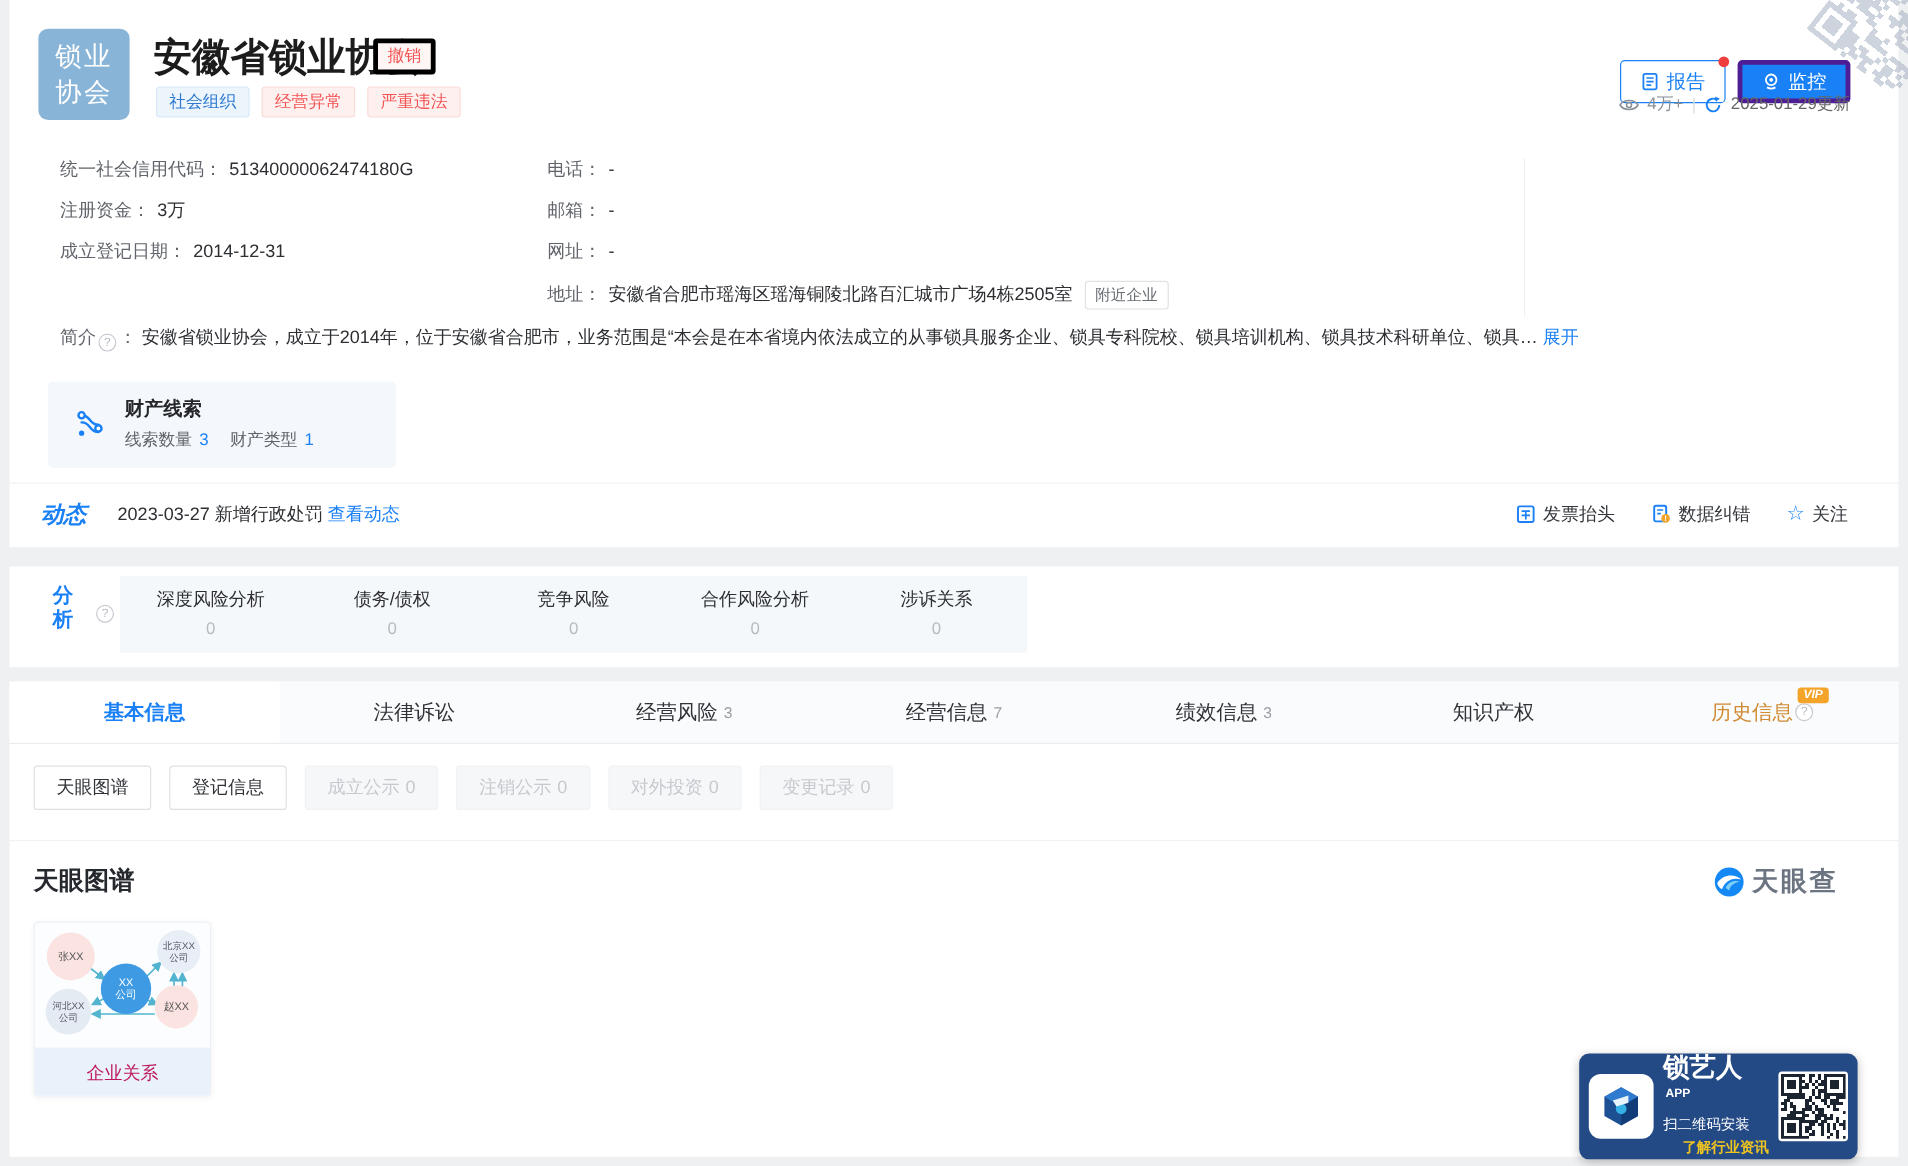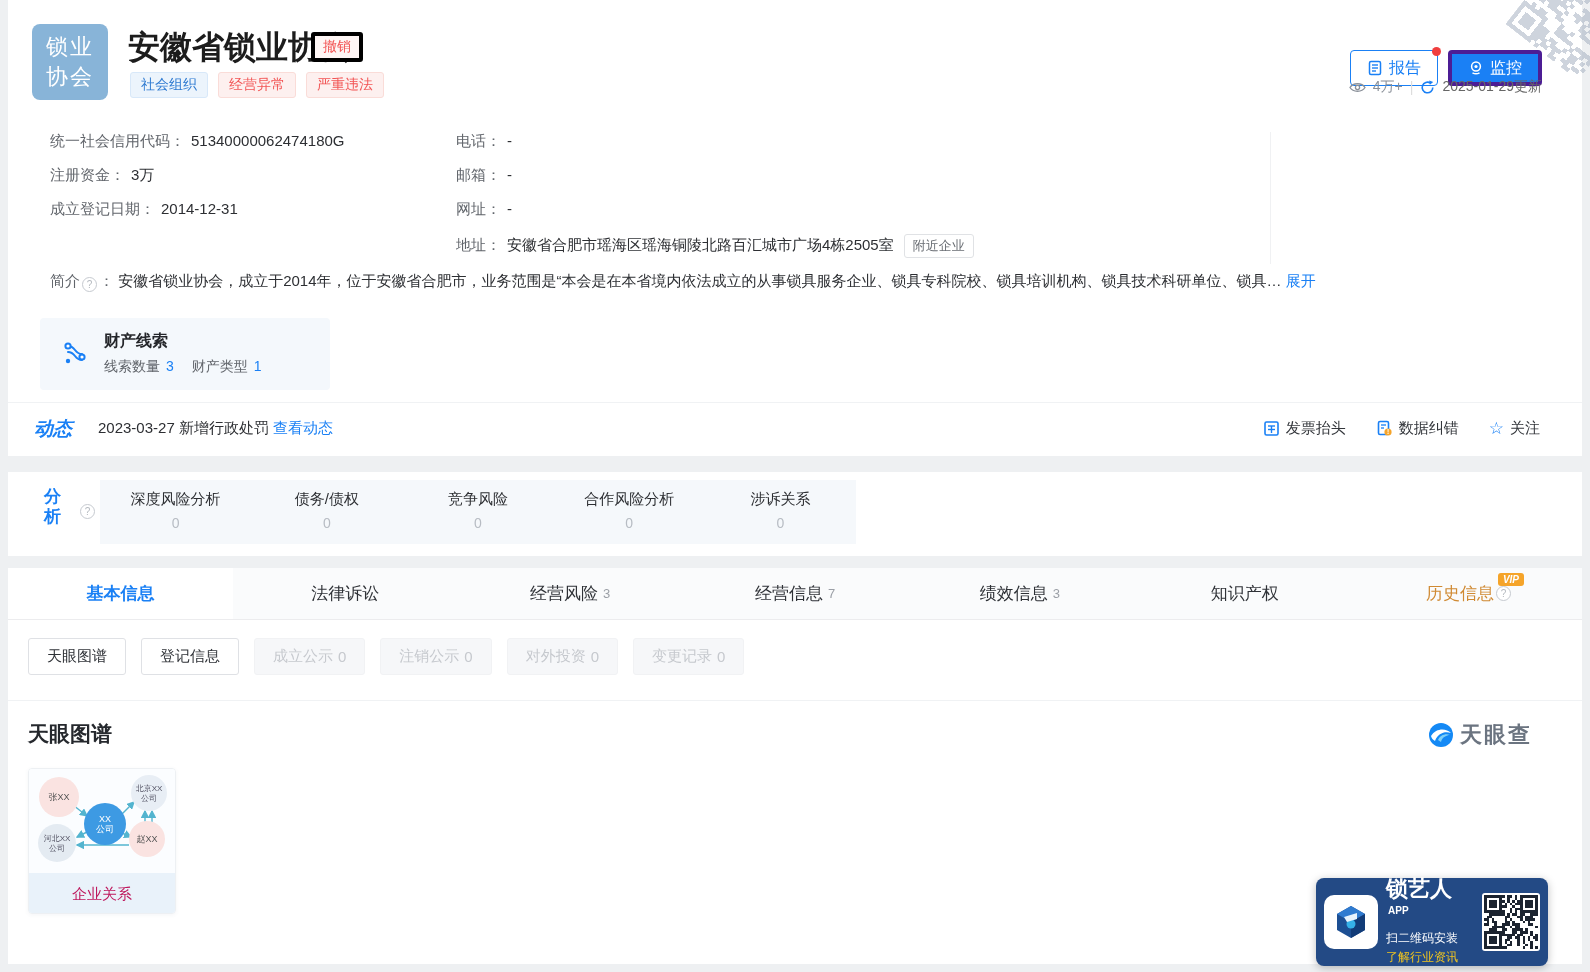--- a/index.html
+++ b/index.html
@@ -76,21 +76,21 @@
   .gcard { position:absolute; left:20px; top:200px; width:148px; height:146px; border:1px solid #edf0f3; border-radius:4px; overflow:hidden; box-shadow:0 1px 4px rgba(60,80,120,.06); cursor:pointer; }
   .gmap { width:100%; height:104px; background:#fbfdff; }
   .glabel { width:100%; height:42px; background:#e9f2fa; display:flex; align-items:center; justify-content:center; font-size:15px; color:#be185d; }
   
   .promo { position:absolute; left:1316px; top:878px; width:232px; height:88px; background:#234a85; border-radius:8px; display:flex; align-items:center; padding:0 8px; gap:8px; box-shadow:0 2px 8px rgba(0,0,0,.25); cursor:pointer; }
   .app-ic { width:54px; height:54px; background:#fff; border-radius:10px; flex:none; display:flex; align-items:center; justify-content:center; }
   .promo-mid { flex:1; }
   .promo-name { color:#fff; font-size:22px; font-weight:bold; line-height:22px; }
   .promo-name sup { font-size:10px; font-weight:bold; margin-left:2px; }
   .promo-l1 { color:#fff; font-size:12px; margin-top:3px; }
-  .promo-l2 { color:#f0c41f; font-size:12px; font-weight:normal; margin-top:2px; }
+  .promo-l2 { color:#f0c41f; font-size:12px; font-weight:bold; margin-top:2px;text-align:right; }
   .promo-qr { width:58px; height:58px; background:#fff; border-radius:3px; padding:2px; flex:none; }
   
   .corner-qr { position:absolute; top:-30px; right:-26px; width:92px; height:92px; transform:rotate(38deg); opacity:.55; }
   svg { display:block; }
 </style>
 </head>
 <body>
 
 <div class="card" id="card1">
   <div class="avatar">

